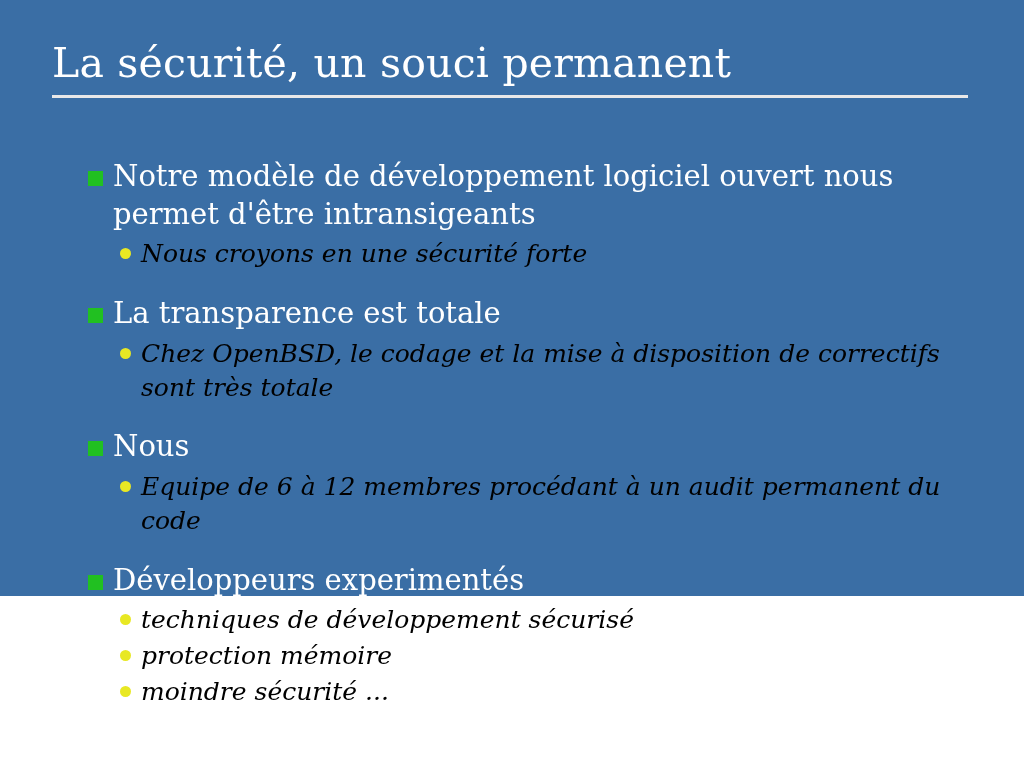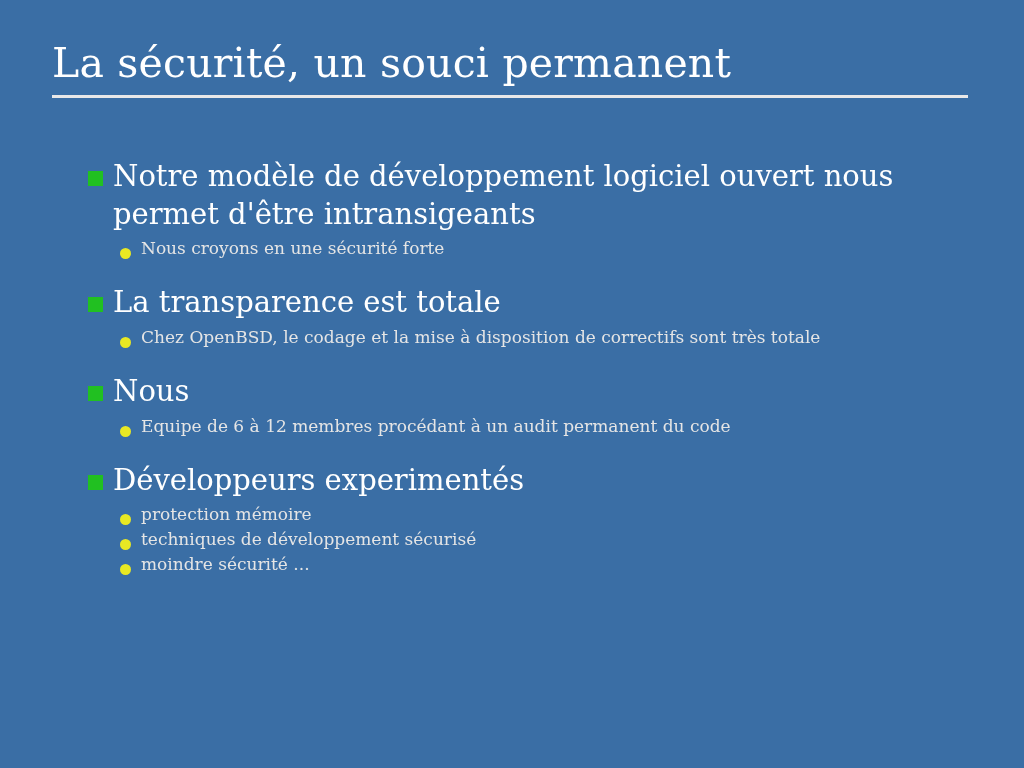--- a/index.html
+++ b/index.html
@@ -8,21 +8,21 @@
   }
   body {
     width: 1024px;
     height: 768px;
     overflow: hidden;
     font-family: "DejaVu Serif", serif;
   }
   .slide {
     position: relative;
     width: 1024px;
-    height: 768px;
+    height: 596px;
     background: #3a6ea5;
     box-sizing: border-box;
   }
   .title-block {
     position: absolute;
     left: 52px;
     top: 40px;
     width: 916px;
   }
   .slide-title {
@@ -76,24 +76,25 @@
   .marker-l2 {
     width: 11px;
     height: 11px;
     border-radius: 50%;
     background: #e8e823;
     margin-top: 11px;
     margin-right: 10px;
     flex: 0 0 auto;
   }
   .text-l2 {
-    color: #e5e5e5;
-    font-size: 17px;
+    color: #000000;
+    font-size: 25px;
     line-height: 1.35;
     max-width: 800px;
+    font-style: italic;
   }
   .group {
     margin-bottom: 24px;
   }
   .group:last-child {
     margin-bottom: 0;
   }
   .g2 { margin-top: 18px; }
 </style>
 </head>
@@ -148,25 +149,25 @@
     </div>
 
     <div class="group g2">
       <div class="bullet-l1">
         <span class="marker-l1"></span>
         <span class="text-l1">Développeurs experimentés</span>
       </div>
       <div class="sub-list">
         <div class="bullet-l2">
           <span class="marker-l2"></span>
-          <span class="text-l2">protection mémoire</span>
+          <span class="text-l2">techniques de développement sécurisé</span>
         </div>
         <div class="bullet-l2">
           <span class="marker-l2"></span>
-          <span class="text-l2">techniques de développement sécurisé</span>
+          <span class="text-l2">protection mémoire</span>
         </div>
         <div class="bullet-l2">
           <span class="marker-l2"></span>
           <span class="text-l2">moindre sécurité ...</span>
         </div>
       </div>
     </div>
 
   </div>
 </div>

